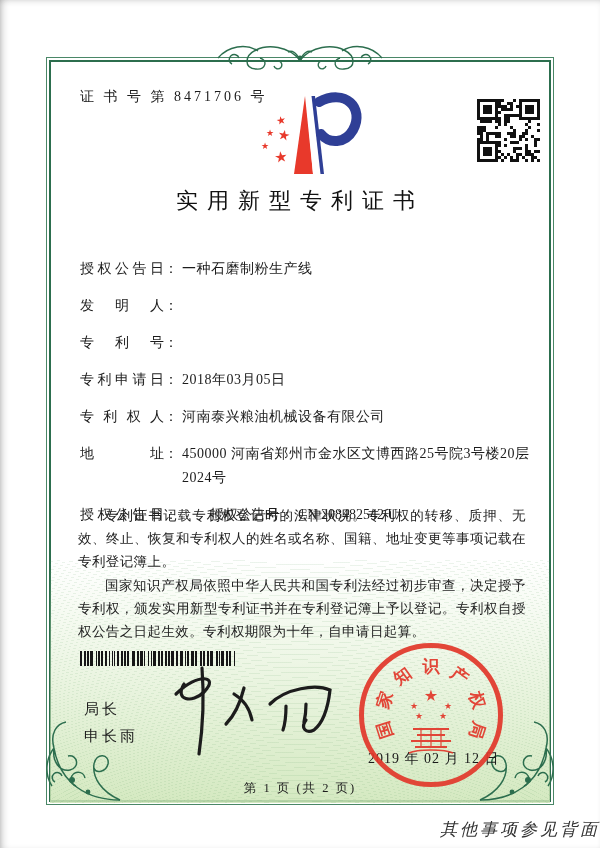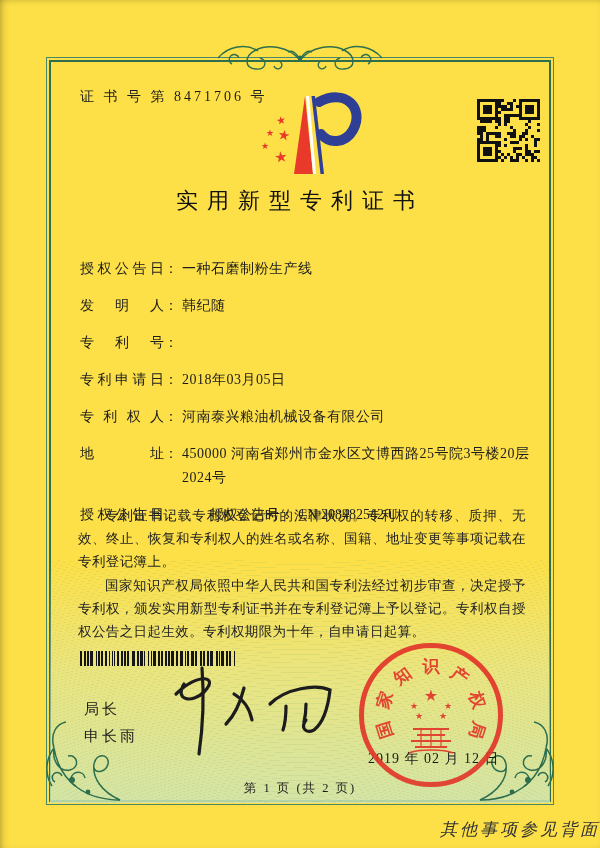--- a/index.html
+++ b/index.html
@@ -1,19 +1,19 @@
 <!DOCTYPE html>
 <html><head>
 <meta charset="utf-8">
 <style>
   * { margin:0; padding:0; box-sizing:border-box; }
   body { background:#888; font-family:"Liberation Serif","DejaVu Serif",serif; }
   .page {
     position:relative; width:600px; height:848px; margin:0 auto;
-    background:#fde047; overflow:hidden; color:#1c1c1c;
+    background:#ffffff; overflow:hidden; color:#1c1c1c;
     box-shadow: inset 6px 0 10px -6px rgba(0,0,0,.35), inset 0 4px 8px -5px rgba(0,0,0,.2);
   }
   
   .frame { position:absolute; left:46px; top:57px; width:508px; height:748px; border:1px solid #4a8767; }
   .frame-inner { position:absolute; inset:2px; border:2px solid #2c6e4e; }
   .tint {
     position:absolute; left:50px; right:50px; top:560px; height:243px;
     background:linear-gradient(to bottom, rgba(216,236,198,0) 0%, rgba(213,234,193,.45) 45%, rgba(205,229,182,.85) 100%);
     pointer-events:none;
   }
@@ -350,21 +350,20 @@
 
   <div class="fields">
     <div class="row">
       <span class="lab">授权公告日</span>
         <span class="colon">：</span>
       <span class="val">一种石磨制粉生产线</span>
     </div>
     <div class="row">
       <span class="lab">发明人</span>
         <span class="colon">：</span>
-      <span class="val">韩纪随</span>
     </div>
     <div class="row">
       <span class="lab">专利号</span>
         <span class="colon">：</span>
     </div>
     <div class="row">
       <span class="lab">专利申请日</span>
         <span class="colon">：</span>
       <span class="val">2018年03月05日</span>
     </div>

